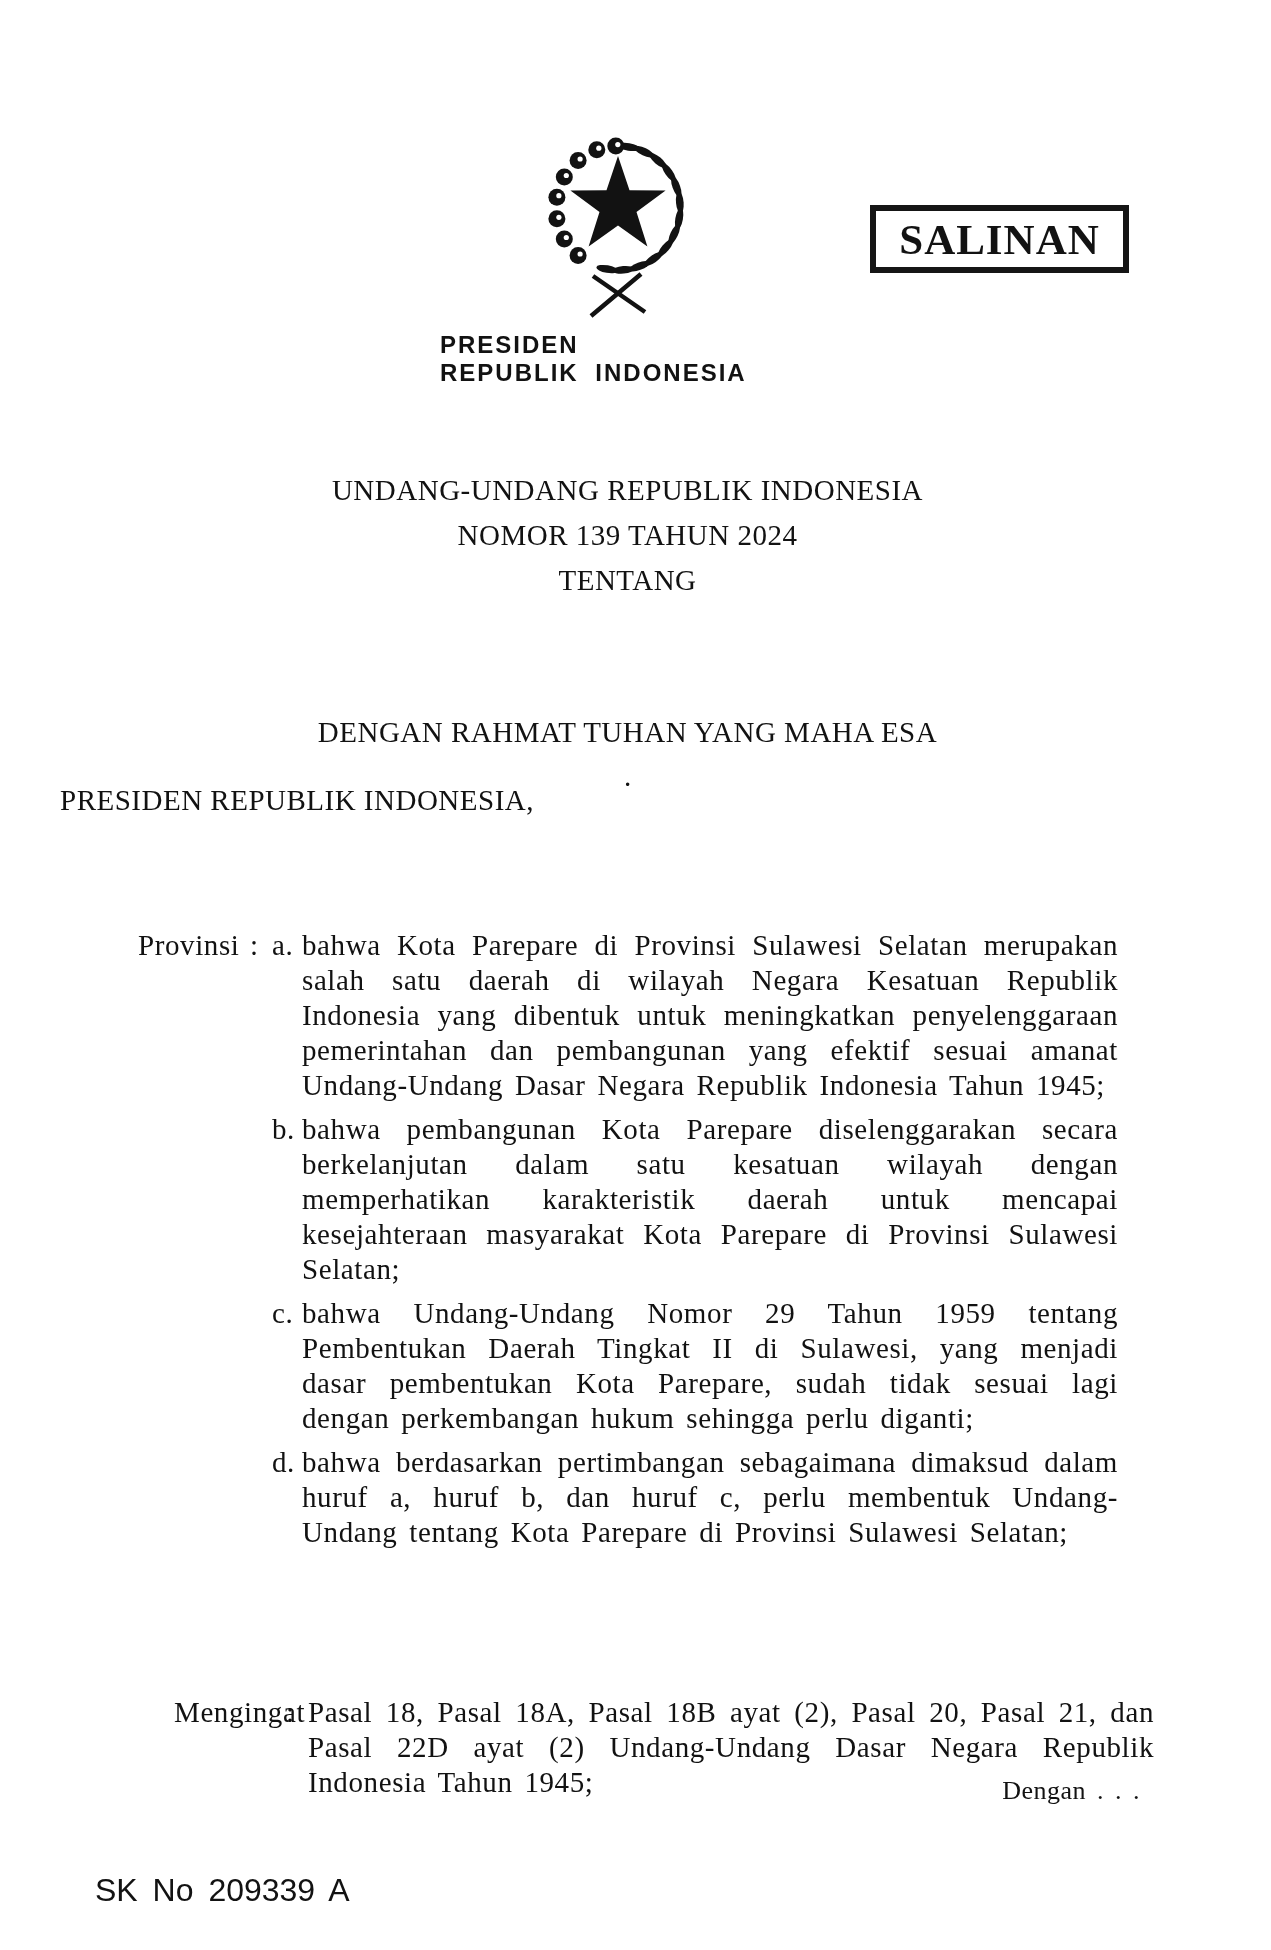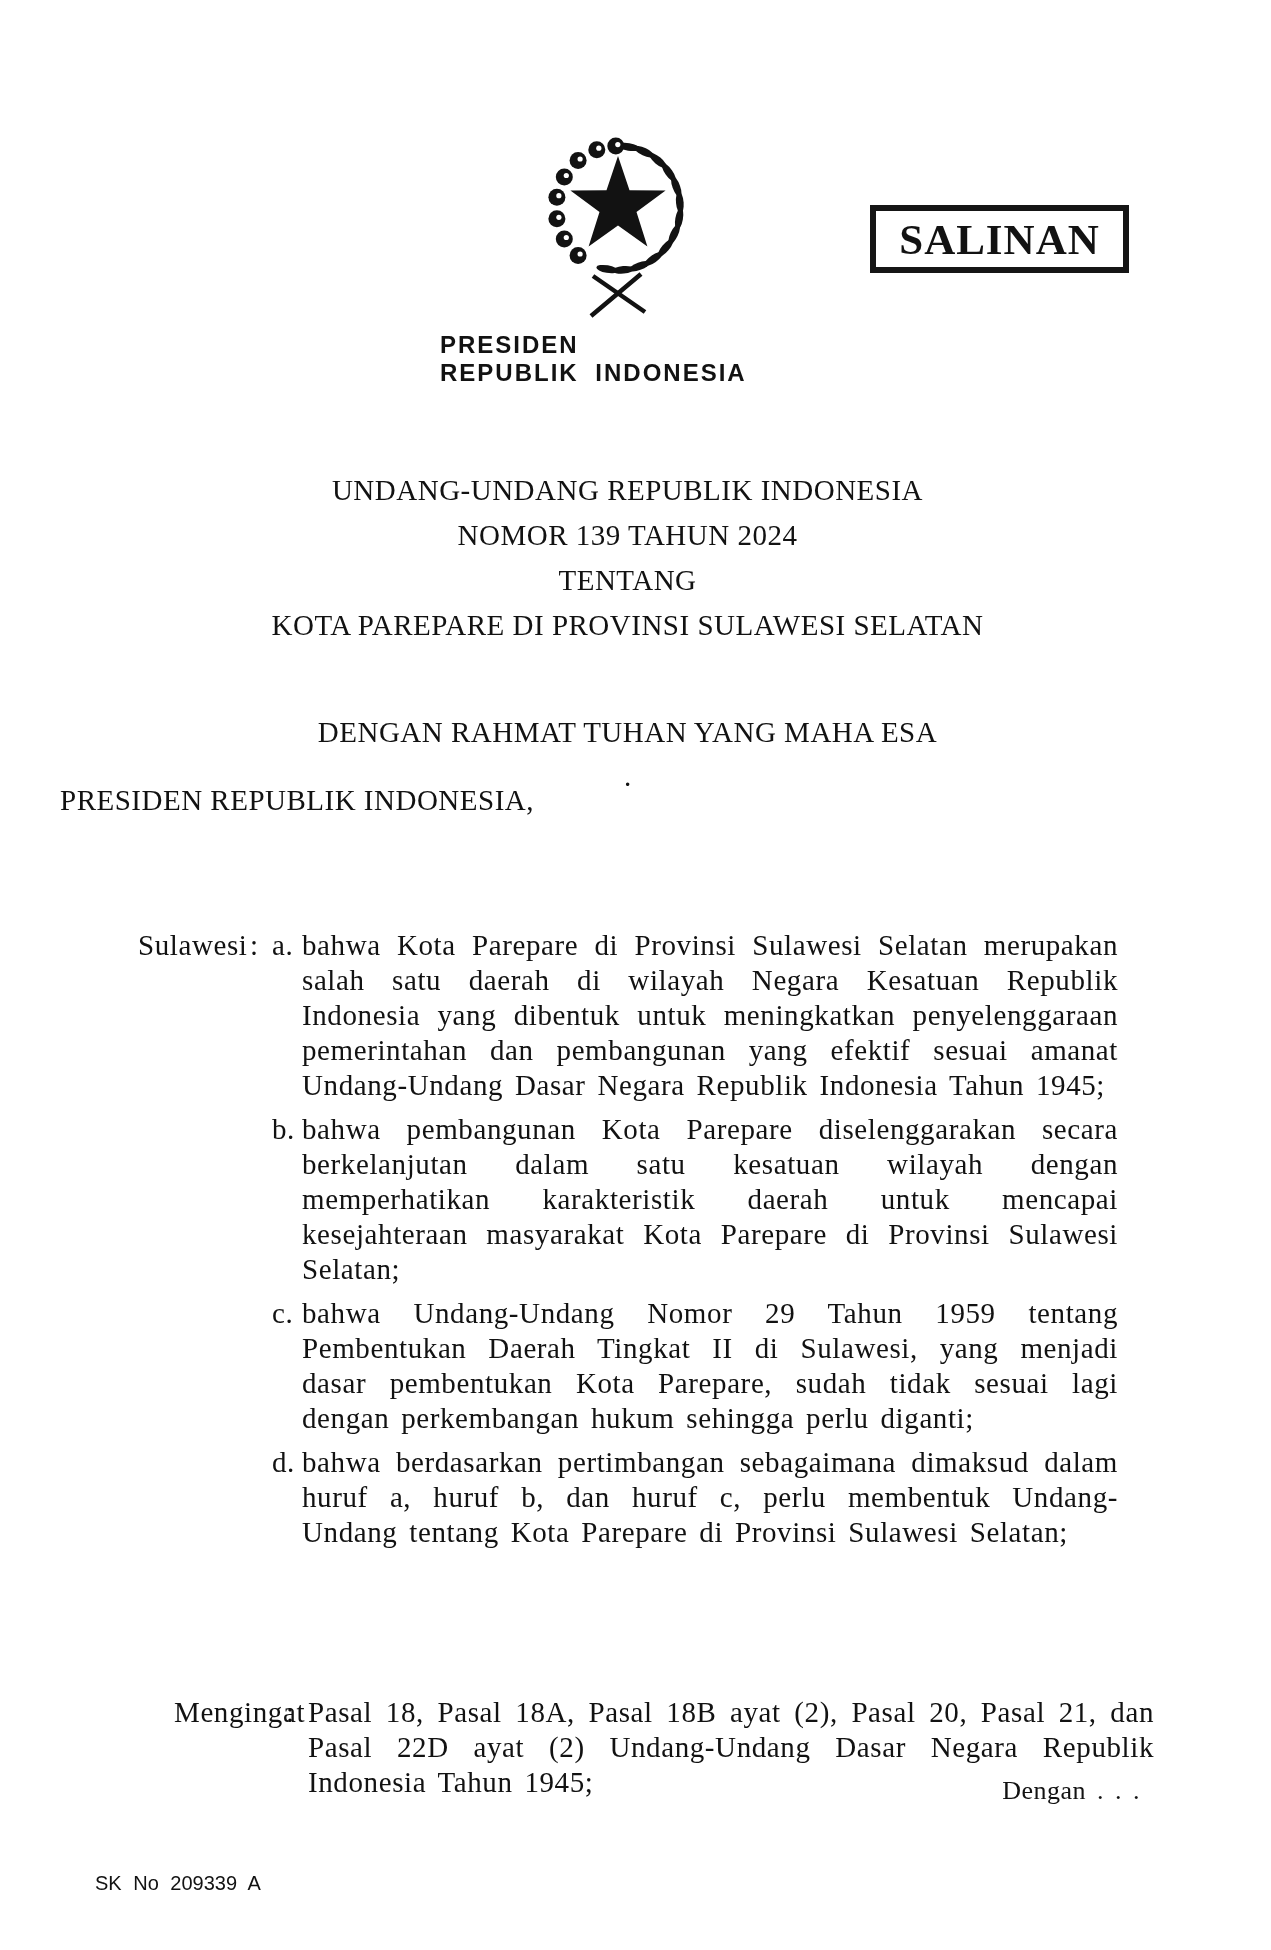--- a/index.html
+++ b/index.html
@@ -63,21 +63,21 @@
   .item-marker { flex: 0 0 30px; width: 30px; }
   .item-text { flex: 1; text-align: justify; }
   .cite-text { text-align: justify; }
 
   .catchword {
     position: absolute; left: 0; top: 1776px; width: 1140px;
     text-align: right; font-size: 26px; word-spacing: 4px; letter-spacing: 0.5px;
   }
   .sk-number {
     position: absolute; left: 95px; top: 1872px;
-    font-family: "Liberation Sans", sans-serif; font-size: 20px; word-spacing: 6px;
+    font-family: "Liberation Sans", sans-serif; font-size: 32px; word-spacing: 6px;
   }
 </style>
 </head>
 <body>
 
 <div class="page">
 
   <svg class="emblem" viewBox="0 0 170 195" aria-hidden="true">
     <g fill="#121212">
       <polygon points="85,28 96.5,62.2 132.6,62.6 103.5,84 114.4,118.5 85,97.5 55.6,118.5 66.5,84 37.4,62.6 73.5,62.2"></polygon>
@@ -128,31 +128,30 @@
 
   <div class="org-header">
     <div class="l1">PRESIDEN</div>
     <div class="l2">REPUBLIK INDONESIA</div>
   </div>
 
   <div class="doc-title">
     <div>UNDANG-UNDANG REPUBLIK INDONESIA</div>
     <div>NOMOR 139 TAHUN 2024</div>
     <div>TENTANG</div>
-    <div>KOTA PAREPARE DI PROVINSI SULAWESI SELATAN</div>
   </div>
 
   <div class="invocation">DENGAN RAHMAT TUHAN YANG MAHA ESA</div>
 
   <div class="stray-dot">.</div>
 
   <div class="authority">PRESIDEN REPUBLIK INDONESIA,</div>
 
   <div class="clause" style="top: 928px;">
-    <span class="clause-label">Sulawesi</span>
+    <span class="clause-label">Provinsi</span>
     <span class="clause-colon">:</span>
     <div class="clause-body">
       <div class="consider-item">
         <span class="item-marker">a.</span>
         <span class="item-text">bahwa Kota Parepare di Provinsi Sulawesi Selatan merupakan salah satu daerah di wilayah Negara Kesatuan Republik Indonesia yang dibentuk untuk meningkatkan penyelenggaraan pemerintahan dan pembangunan yang efektif sesuai amanat Undang-Undang Dasar Negara Republik Indonesia Tahun 1945;</span>
       </div>
       <div class="consider-item">
         <span class="item-marker">b.</span>
         <span class="item-text">bahwa pembangunan Kota Parepare diselenggarakan secara berkelanjutan dalam satu kesatuan wilayah dengan memperhatikan karakteristik daerah untuk mencapai kesejahteraan masyarakat Kota Parepare di Provinsi Sulawesi Selatan;</span>
       </div>

